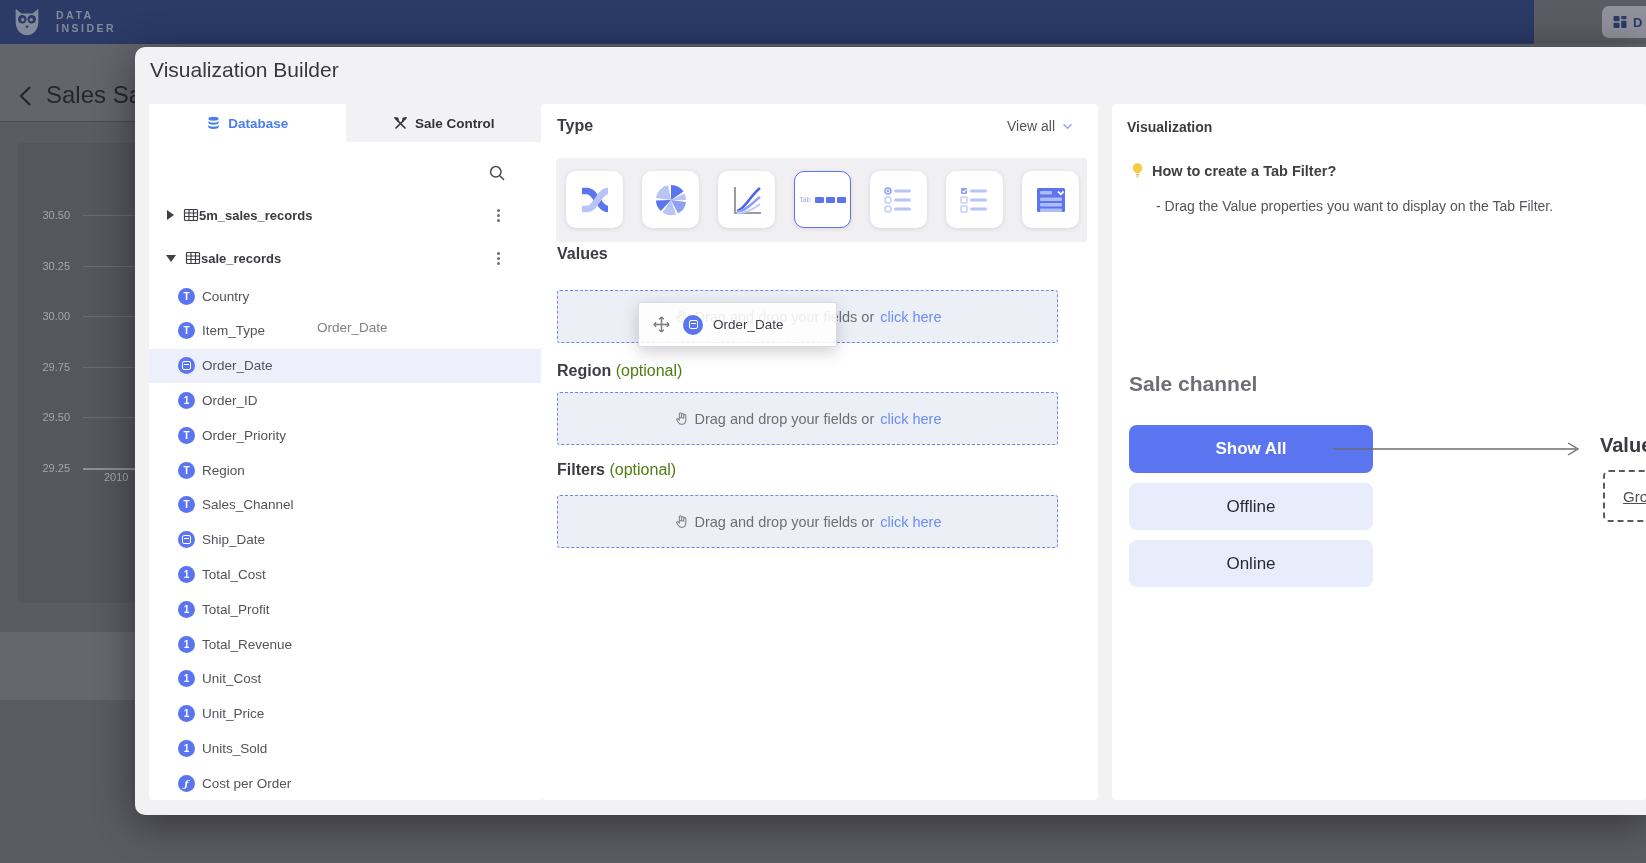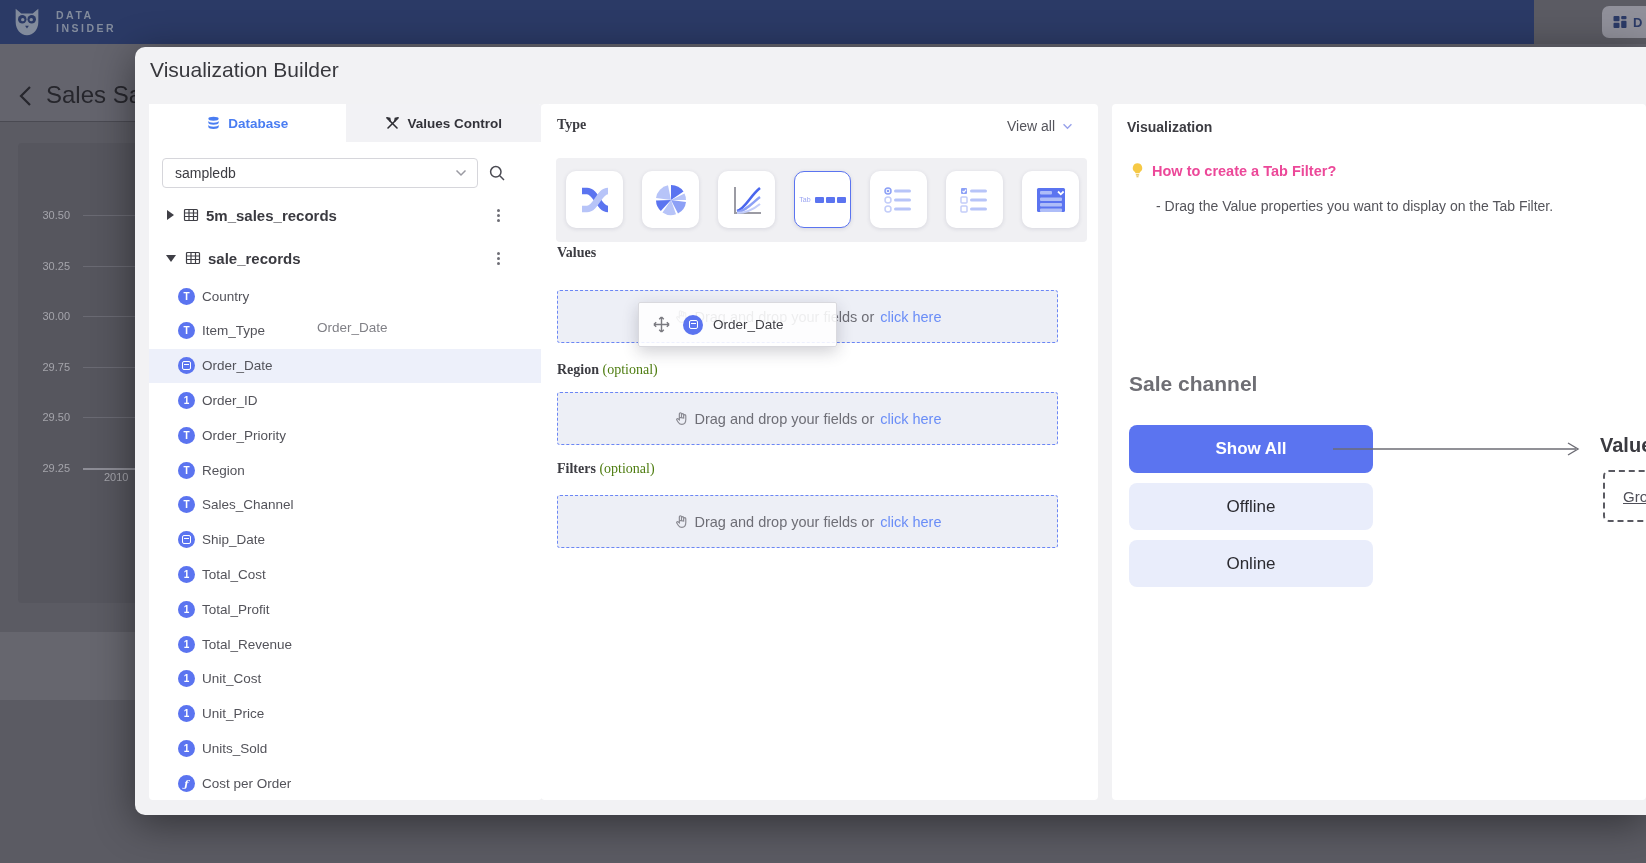--- a/index.html
+++ b/index.html
@@ -52,37 +52,37 @@
     display:flex; align-items:center; }
   .search-select .chev { position:absolute; right:10px; top:10px; }
   .search-ico { position:absolute; left:326px; top:6px; width:18px; height:18px; }
 
   .tree-row { position:absolute; left:0; width:393px; height:34px; display:flex; align-items:center; cursor:pointer; }
   .tree-row .caret-r { width:0; height:0; border-top:5px solid transparent; border-bottom:5px solid transparent;
     border-left:7px solid #3f3f46; margin-left:18px; }
   .tree-row .caret-d { width:0; height:0; border-left:5px solid transparent; border-right:5px solid transparent;
     border-top:7px solid #3f3f46; margin-left:17px; }
   .tree-row .ticon { margin-left:9px; width:16px; height:16px; }
-  .tree-row .tlabel { margin-left:7px; font-size:15px; font-weight:600; color:#3a3a40; }
+  .tree-row .tlabel { font-size:13px; font-weight:600; color:#3a3a40; }
   .kebab { position:absolute; left:340px; top:8px; width:18px; height:18px; display:flex; flex-direction:column;
     align-items:center; justify-content:center; gap:2px; cursor:pointer; }
   .kebab i { width:3px; height:3px; border-radius:50%; background:#6e6e76; }
 
   .field-row { position:absolute; left:0; width:393px; height:34px; display:flex; align-items:center; cursor:pointer; }
   .field-row.sel { background:#edf0fa; }
   .ficon { margin-left:29px; width:17px; height:17px; border-radius:50%; background:#5b74f0; color:#fff;
     font-size:10px; font-weight:bold; display:flex; align-items:center; justify-content:center; flex:none; }
   .ficon.function { font-style:italic; font-family:"DejaVu Serif", serif; }
   .date-glyph { width:9px; height:9px; border:1.3px solid #fff; border-radius:2px; position:relative; }
   .date-glyph::after { content:""; position:absolute; left:1px; right:1px; top:2px; height:1.3px; background:#fff; }
   .flabel { margin-left:7px; font-size:13.5px; color:#53535a; }
   .ghost-label { position:absolute; left:168px; top:216px; font-size:13.5px; color:rgba(96,96,104,.8); }
 
   
-  .sec-label { position:absolute; left:16px; font-size:14px; font-weight:bold; color:#3c3c42;font-family:Liberation Serif, serif; }
+  .sec-label { position:absolute; left:16px; font-size:16px; font-weight:bold; color:#3c3c42; }
   .sec-label .opt { font-weight:normal; color:#4d7c0f; }
   .viewall { position:absolute; right:25px; top:14px; font-size:14px; color:#55555c; display:flex;
     align-items:center; gap:7px; cursor:pointer; }
   .type-strip { position:absolute; left:15px; top:54px; width:531px; height:84px; background:#f0f0f3;
     border-radius:4px; overflow:hidden; }
   .tcard { position:absolute; top:13px; width:57px; height:57px; background:#fff; border-radius:10px;
     box-shadow:0 1px 4px rgba(60,60,90,.14); display:flex; align-items:center; justify-content:center; cursor:pointer; }
   .tcard.selected { border:1px solid #5b74f0; }
   .tcard svg { width:36px; height:36px; }
   .tabword { font-size:7px; color:#9aa4f2; margin-right:2px; }
@@ -98,21 +98,21 @@
   .drag-card { position:absolute; left:97px; top:198px; width:199px; height:45px;
     background:rgba(255,255,255,.88); border:1px solid #d9d9de; border-radius:2px;
     box-shadow:0 5px 16px rgba(40,40,60,.22); display:flex; align-items:center; z-index:3; cursor:grabbing; }
   .drag-card .move-ico { margin-left:13px; width:19px; height:19px; }
   .drag-card .ficon { margin-left:12px; width:20px; height:20px; }
   .drag-card .dlabel { margin-left:10px; font-size:13.5px; color:#3f3f45; }
 
   
   .viz-header { position:absolute; left:15px; top:15px; font-size:14px; font-weight:bold; color:#3c3c42; }
   .tip-bulb { position:absolute; left:17px; top:58px; width:17px; height:17px; }
-  .tip-title { position:absolute; left:40px; top:59px; font-size:14.5px; font-weight:bold; color:#ec4899; }
+  .tip-title { position:absolute; left:40px; top:59px; font-size:14.5px; font-weight:bold; color:#404040; }
   .tip-body { position:absolute; left:44px; top:94px; font-size:14px; color:#55555b; }
   .widget-title { position:absolute; left:17px; top:268px; font-size:21px; font-weight:bold; color:#6e6e74; }
   .pv-btn { position:absolute; left:17px; width:244px; height:47px; border-radius:8px; background:#e9edfb;
     color:#2b2b31; font-size:17px; display:flex; align-items:center; justify-content:center; cursor:pointer;text-align:right; }
   .pv-btn.primary { background:#5b74f0; color:#fff; font-weight:bold; height:48px; }
 
   .annot-arrow { position:absolute; left:1330px; top:438px; width:256px; height:20px; z-index:20; }
   .annot-value { position:absolute; left:1600px; top:434px; font-size:20px; font-weight:bold; color:#3a3a40;
     z-index:20; white-space:nowrap; }
   .annot-box { position:absolute; left:1603px; top:470px; width:130px; height:52px; border:2px dashed #5a5a62;
@@ -196,31 +196,25 @@
           </svg>
           <span>Database</span>
         </div>
         <div class="ltab inactive">
           <svg width="15" height="15" viewBox="0 0 16 16" fill="none" stroke="#2f2f35" stroke-width="1.7" stroke-linecap="round">
             <path d="M3.2 3.2l9.6 9.6"></path>
               <path d="M12.8 3.2L3.2 12.8"></path>
             <path d="M2 2l3 .5.5 3"></path>
               <path d="M14 2l-3 .5-.5 3"></path>
           </svg>
-          <span>Values Control</span>
+          <span>Sale Control</span>
         </div>
       </div>
 
       <div class="search-row">
-        <div class="search-select">
-          <span>sampledb</span>
-          <svg class="chev" width="12" height="8" viewBox="0 0 12 8" fill="none" stroke="#9a9aa2" stroke-width="1.5">
-            <path d="M1.5 1.5L6 6l4.5-4.5"></path>
-          </svg>
-        </div>
         <svg class="search-ico" viewBox="0 0 18 18" fill="none" stroke="#4a4a52" stroke-width="1.5">
           <circle cx="7.8" cy="7.8" r="5.2"></circle>
             <path d="M11.8 11.8l4.2 4.2"></path>
         </svg>
       </div>
 
       <div class="tree-row" style="top:94px">
         <span class="caret-r"></span>
         <svg class="ticon" viewBox="0 0 16 16" fill="none" stroke="#3f3f46" stroke-width="1.2">
           <rect x="1.5" y="2.5" width="13" height="11" rx="1"></rect>

